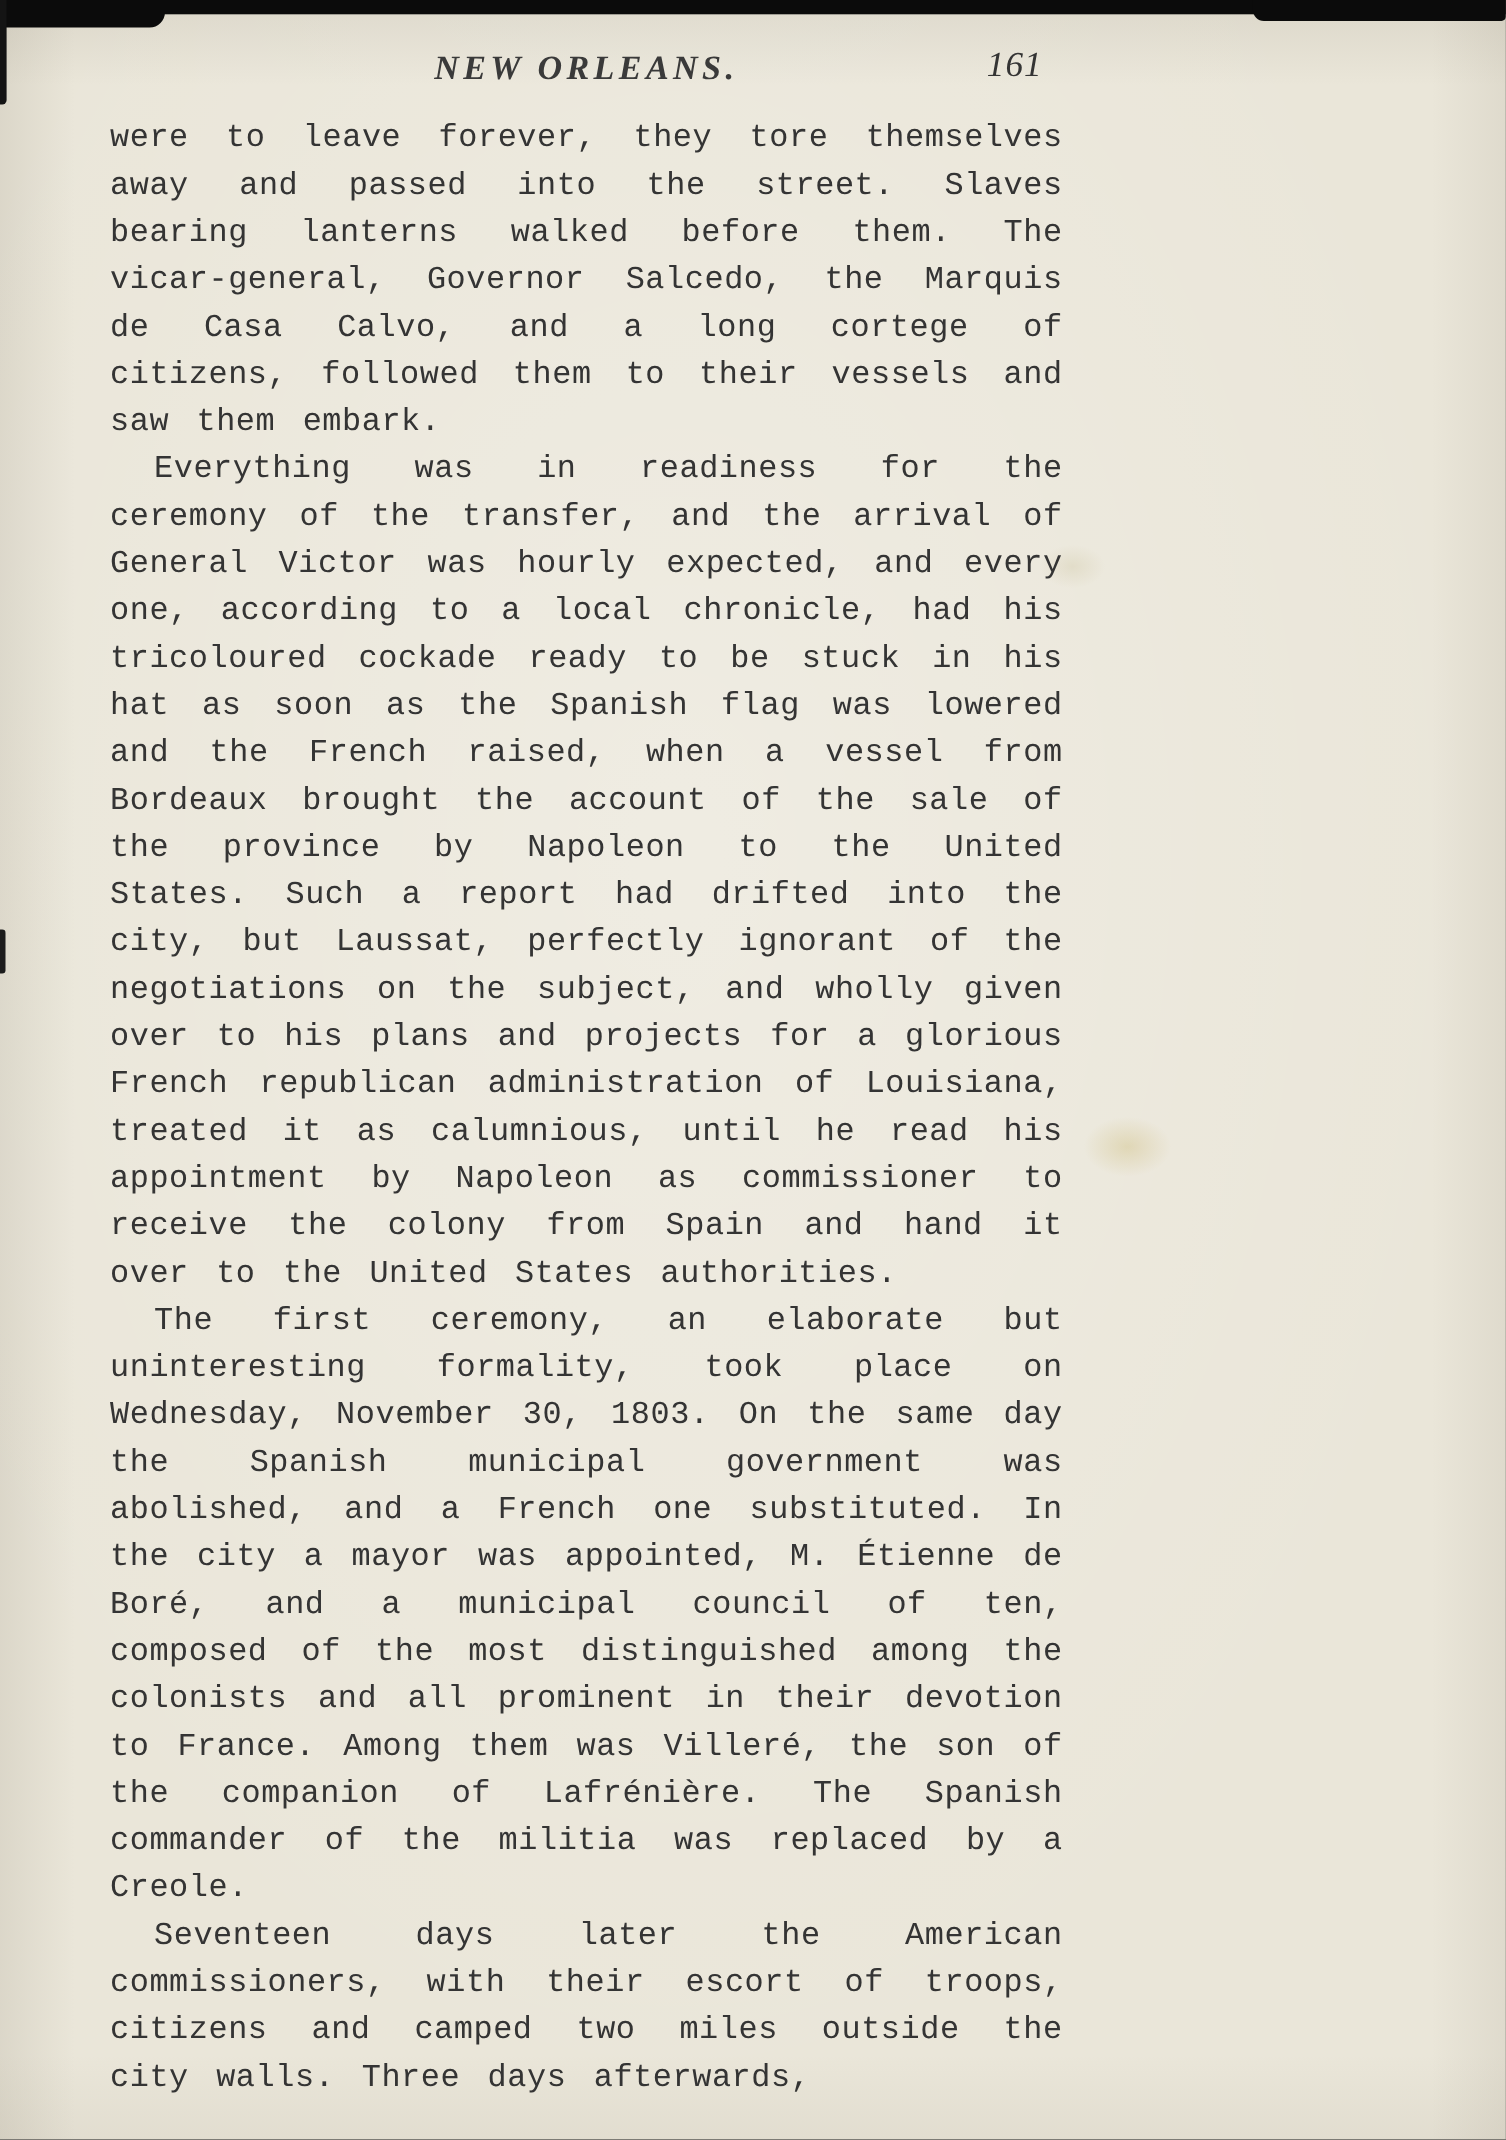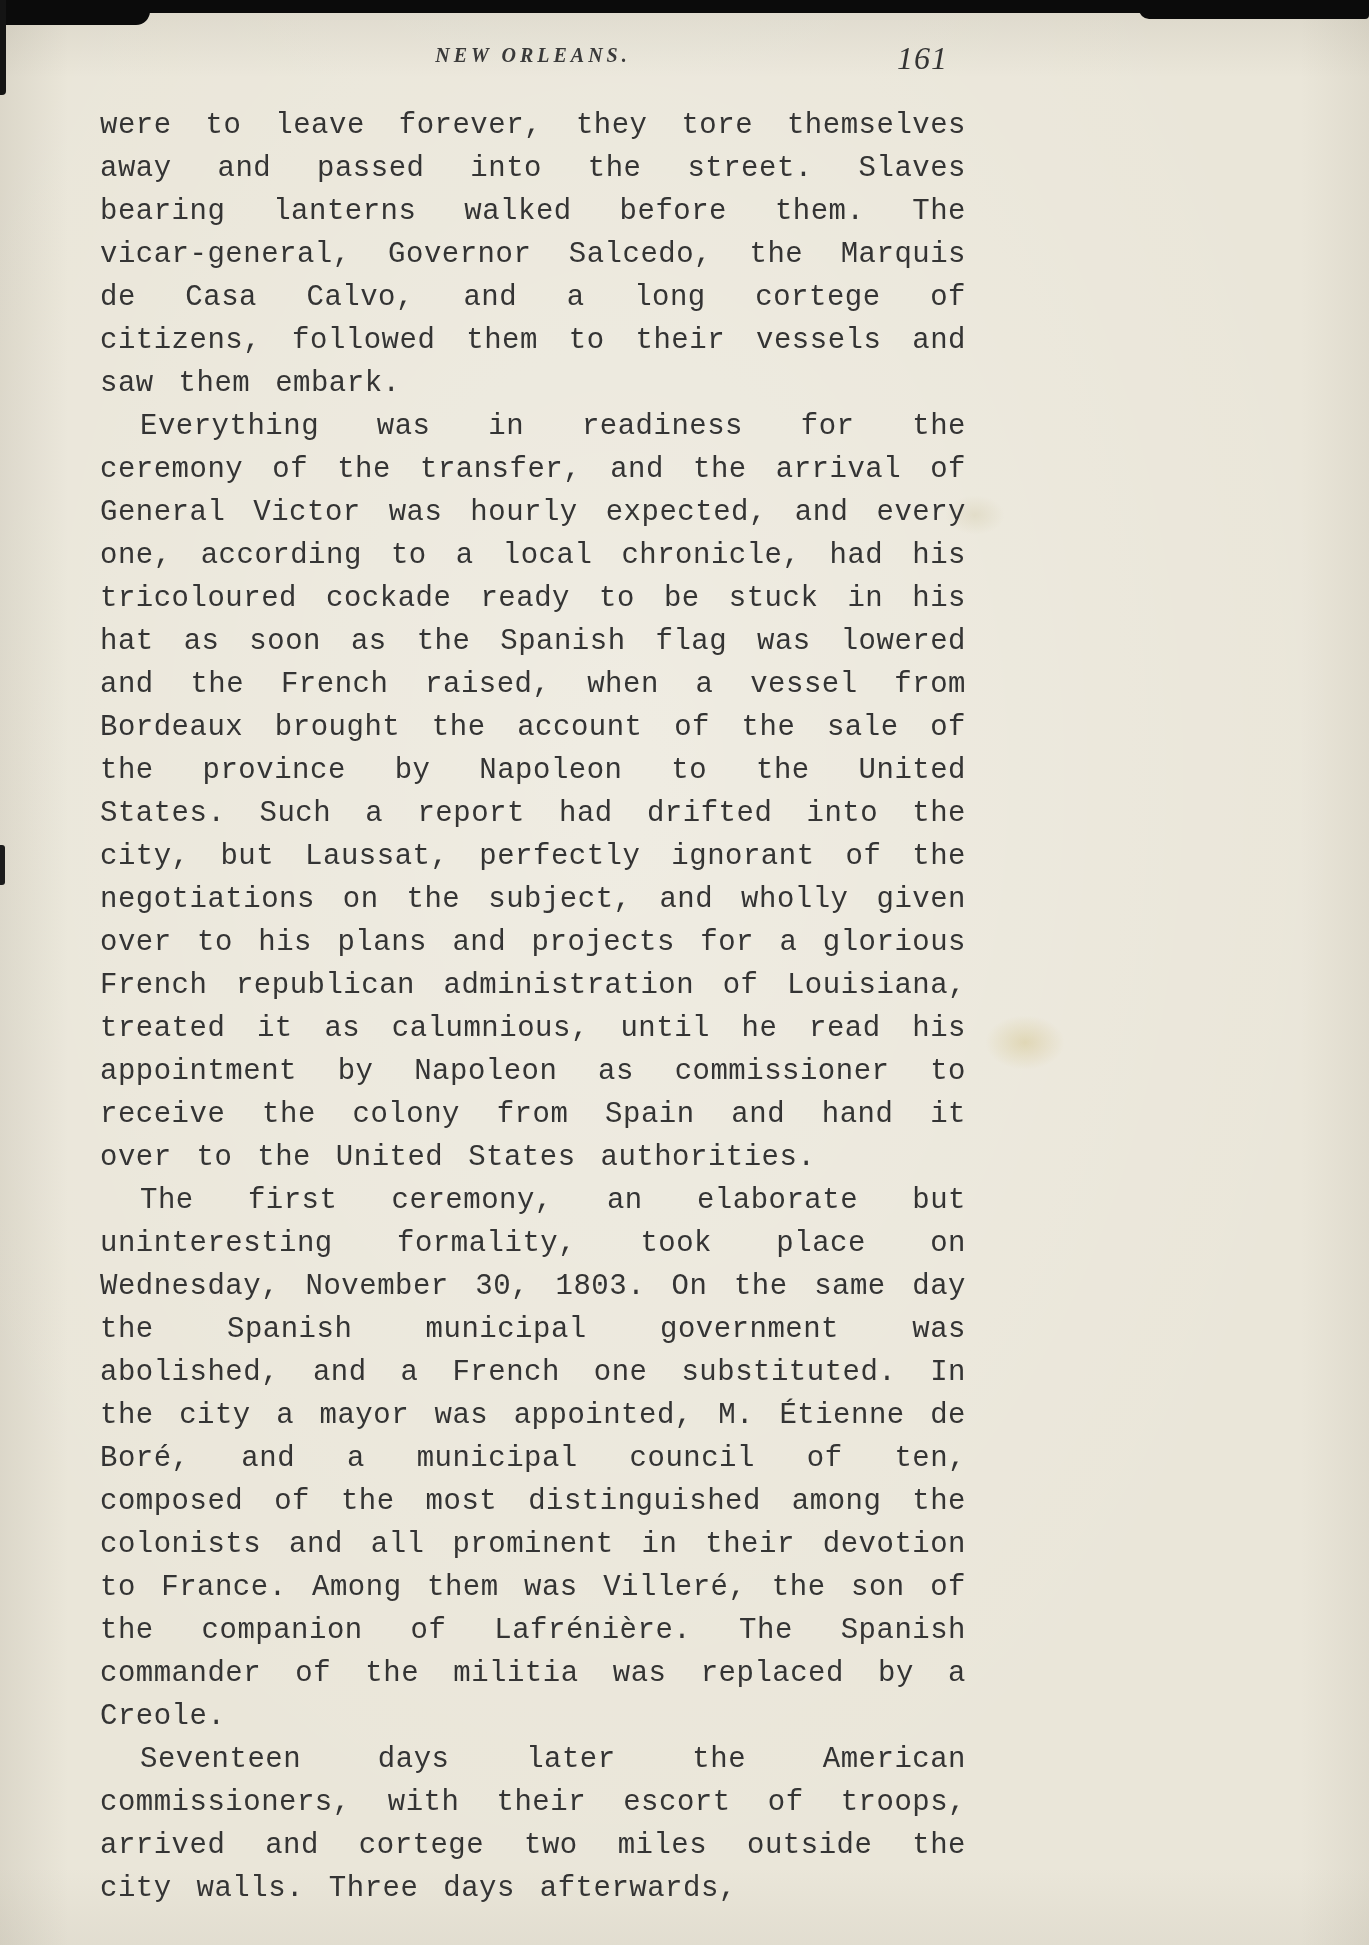--- a/index.html
+++ b/index.html
@@ -70,21 +70,21 @@
     top: 44px;
     left: 100px;
     width: 866px;
     height: 44px;
   }
   .head-title {
     display: block;
     text-align: center;
     font-style: italic;
     font-weight: 600;
-    font-size: 20px;
+    font-size: 31px;
     letter-spacing: 4px;
     color: #3a3a3a;
   }
   .page-num {
     position: absolute;
     top: -4px;
     right: 18px;
     font-size: 32px;
     letter-spacing: 1px;
     color: #343434;
@@ -127,16 +127,16 @@
 
   <header class="running-head">
     <span class="head-title">NEW ORLEANS.</span>
     <span class="page-num">161</span>
   </header>
 
   <main class="text-block">
     <p class="para">were to leave forever, they tore themselves away and passed into the street.  Slaves bearing lanterns walked before them.  The vicar-general, Governor Salcedo, the Marquis de Casa Calvo, and a long cortege of citizens, followed them to their vessels and saw them embark.</p>
     <p class="para indent">Everything was in readiness for the ceremony of the transfer, and the arrival of General Victor was hourly expected, and every one, according to a local chronicle, had his tricoloured cockade ready to be stuck in his hat as soon as the Spanish flag was lowered and the French raised, when a vessel from Bordeaux brought the account of the sale of the province by Napoleon to the United States.  Such a report had drifted into the city, but Laussat, perfectly ignorant of the negotiations on the subject, and wholly given over to his plans and projects for a glorious French republican administration of Louisiana, treated it as calumnious, until he read his appointment by Napoleon as commissioner to receive the colony from Spain and hand it over to the United States authorities.</p>
     <p class="para indent">The first ceremony, an elaborate but uninteresting formality, took place on Wednesday, November 30, 1803.  On the same day the Spanish municipal government was abolished, and a French one substituted.  In the city a mayor was appointed, M. Étienne de Boré, and a municipal council of ten, composed of the most distinguished among the colonists and all prominent in their devotion to France.  Among them was Villeré, the son of the companion of Lafrénière.  The Spanish commander of the militia was replaced by a Creole.</p>
-    <p class="para indent">Seventeen days later the American commissioners, with their escort of troops, arrived and cortege two miles outside the city walls.  Three days afterwards,</p>
+    <p class="para indent">Seventeen days later the American commissioners, with their escort of troops, citizens and camped two miles outside the city walls.  Three days afterwards,</p>
   </main>
 
 </div>
 
 </body></html>

